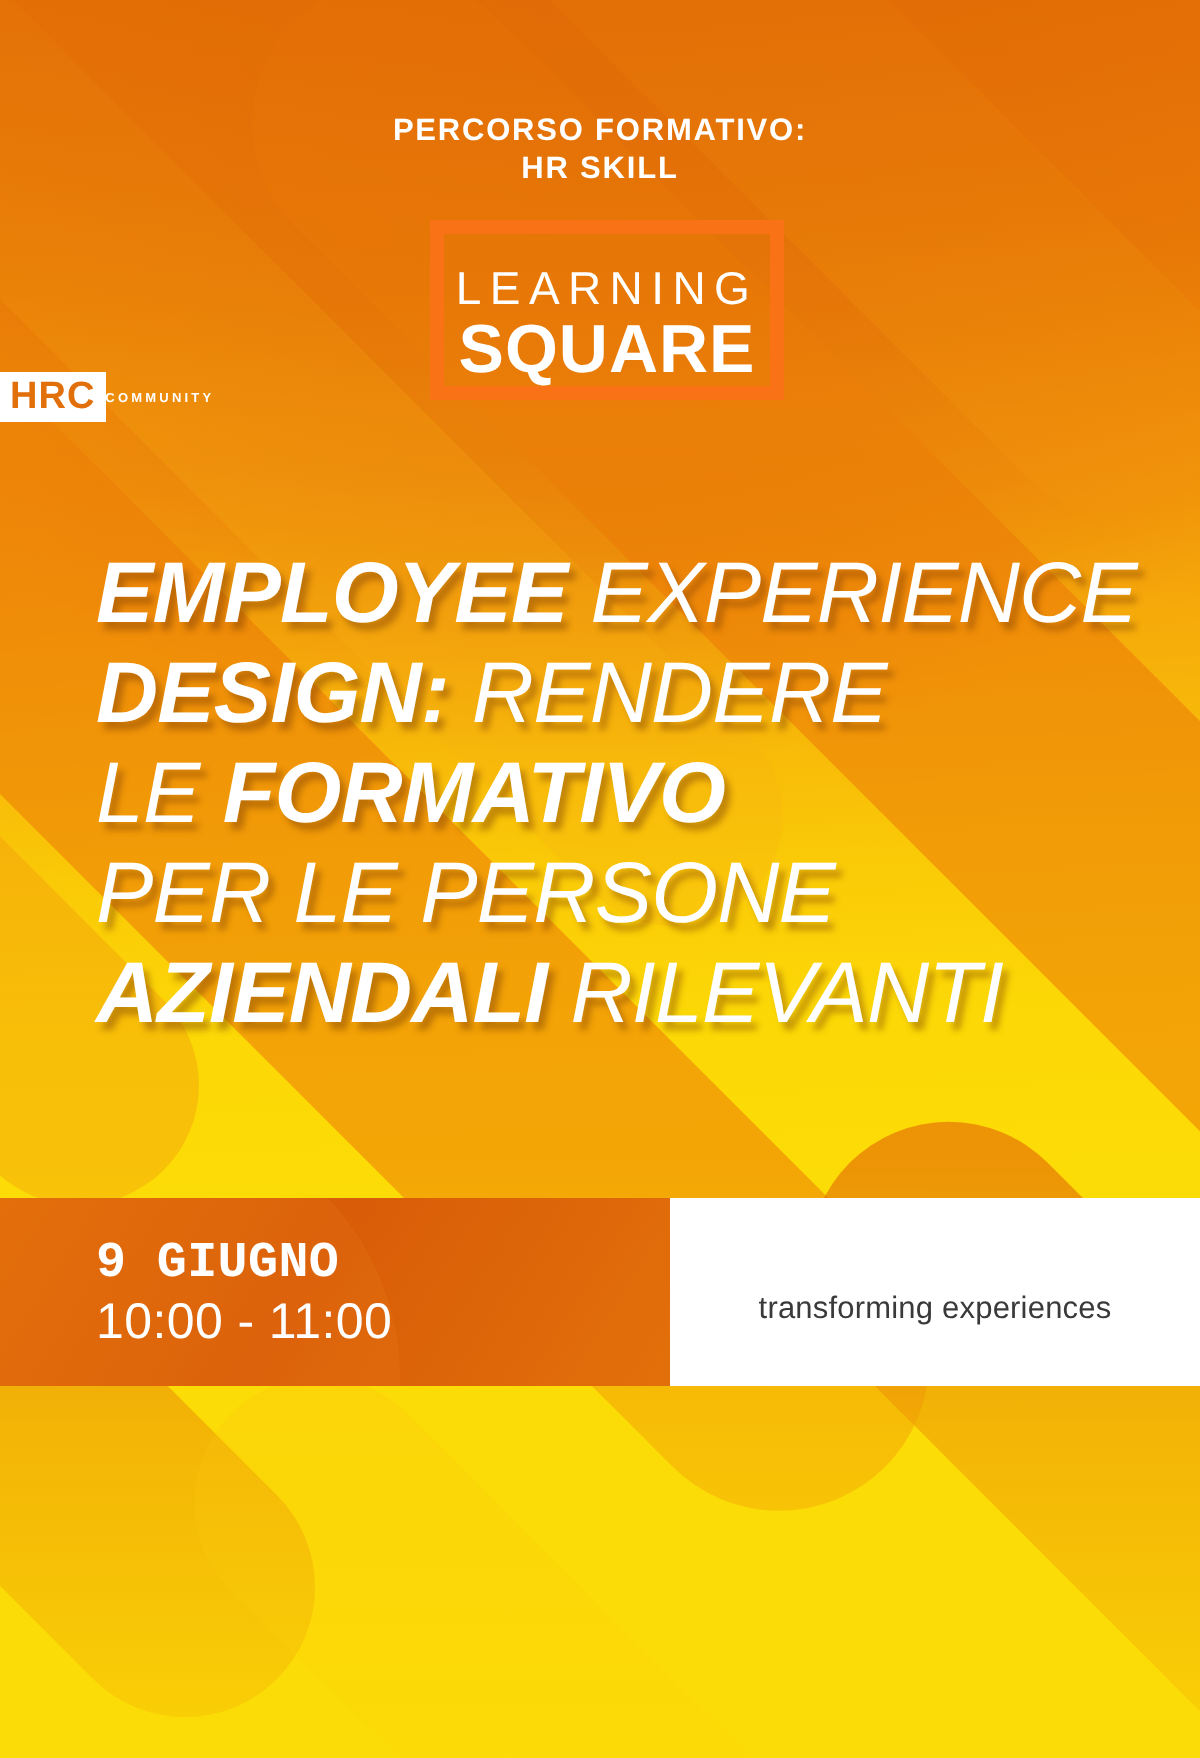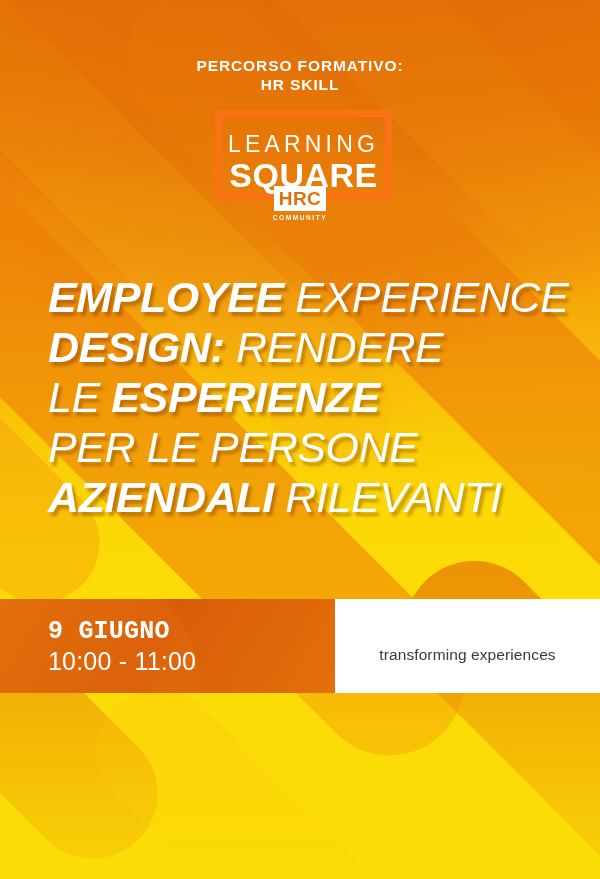--- a/index.html
+++ b/index.html
@@ -127,21 +127,21 @@
     font-weight: 700;
     letter-spacing: 0.5px;
     line-height: 36px;
   }
 
   .hrc-wrap {
     position: absolute;
     left: 0; right: 0;
     top: 186px;
     display: flex;
-    flex-direction: column;
+    flex-direction: row;
     align-items: center;
   }
   .hrc-badge {
     background: #ffffff;
     color: #E2700A;
     font-weight: 700;
     font-size: 19px;
     letter-spacing: 0.5px;
     line-height: 19px;
     padding: 3px 5px 3px 5px;
@@ -284,21 +284,21 @@
   </div>
 
   <div class="hrc-wrap">
     <div class="hrc-badge">HRC</div>
     <div class="hrc-community">COMMUNITY</div>
   </div>
 
   <div class="title">
     <span class="ln"><b>EMPLOYEE</b><span> EXPERIENCE</span></span>
     <span class="ln"><b>DESIGN:</b><span> RENDERE</span></span>
-    <span class="ln"><span>LE </span><b>ESPERIENZE</b></span>
+    <span class="ln"><span>LE </span><b>FORMATIVO</b></span>
     <span class="ln"><span>PER LE PERSONE</span></span>
     <span class="ln"><b>AZIENDALI</b><span> RILEVANTI</span></span>
   </div>
 
   <div class="date-bar">
     <div class="date-inner">
       <div class="date-day">9 GIUGNO</div>
       <div class="date-time">10:00 - 11:00</div>
     </div>
   </div>

